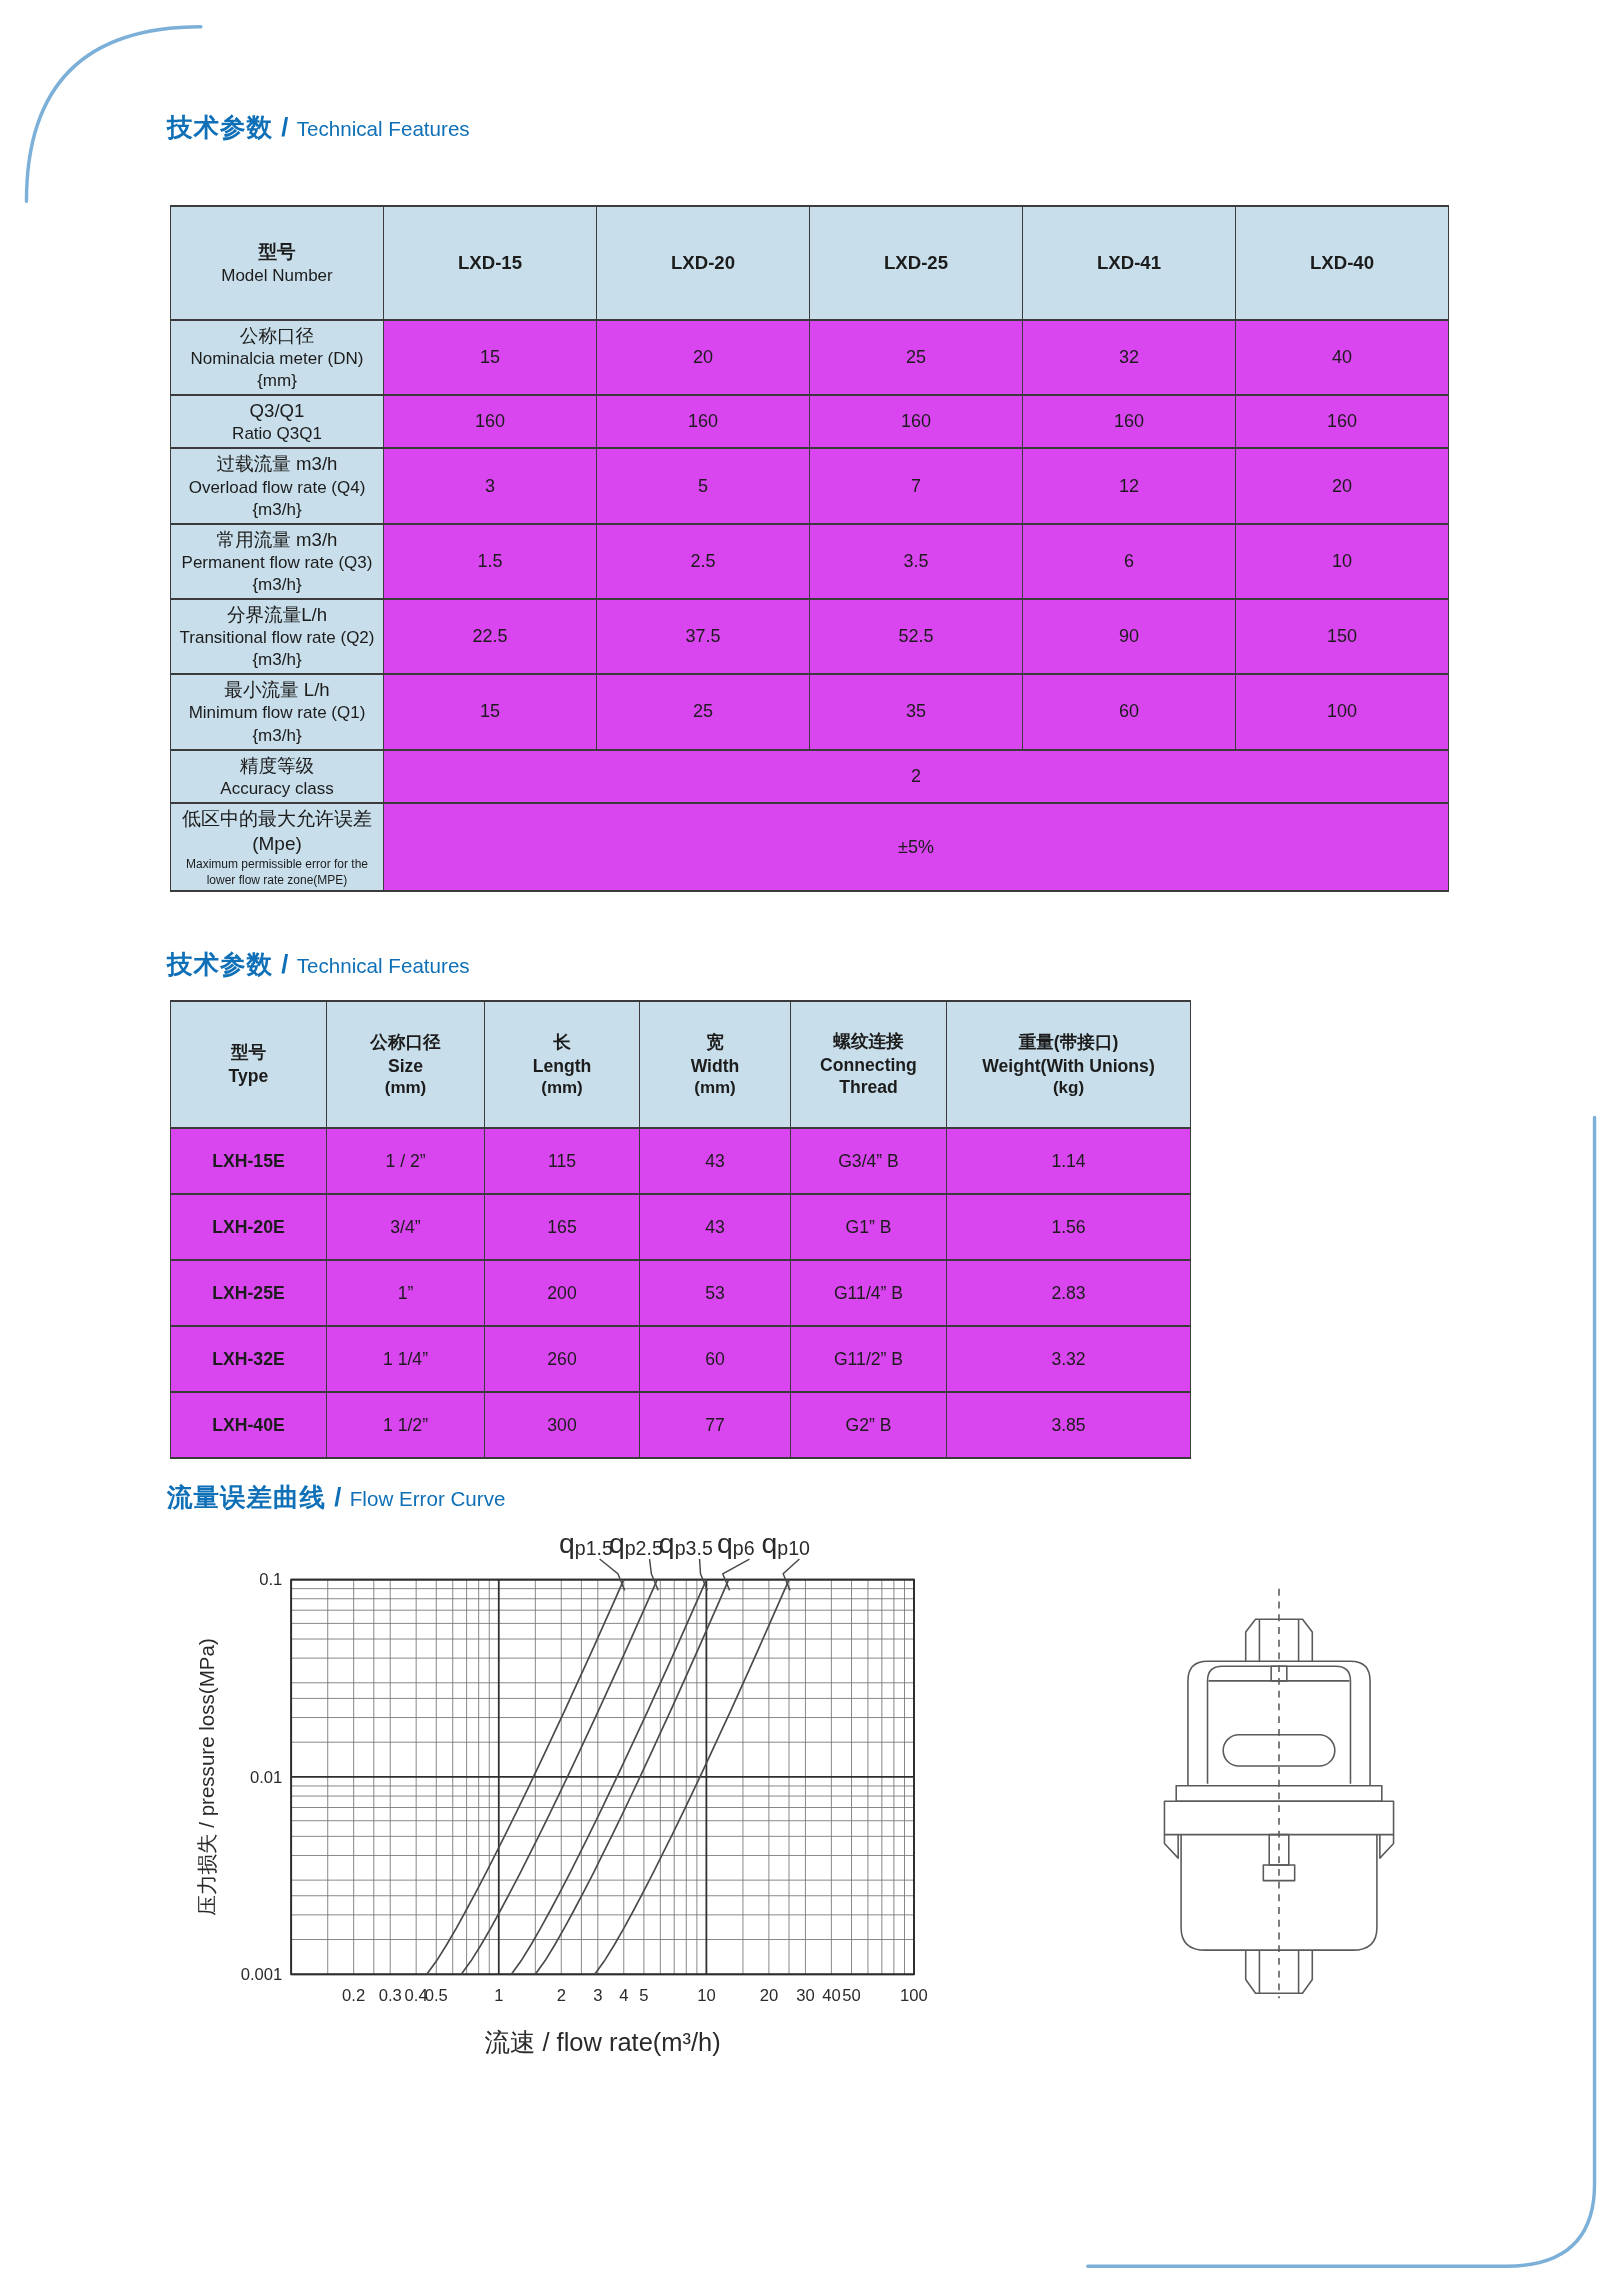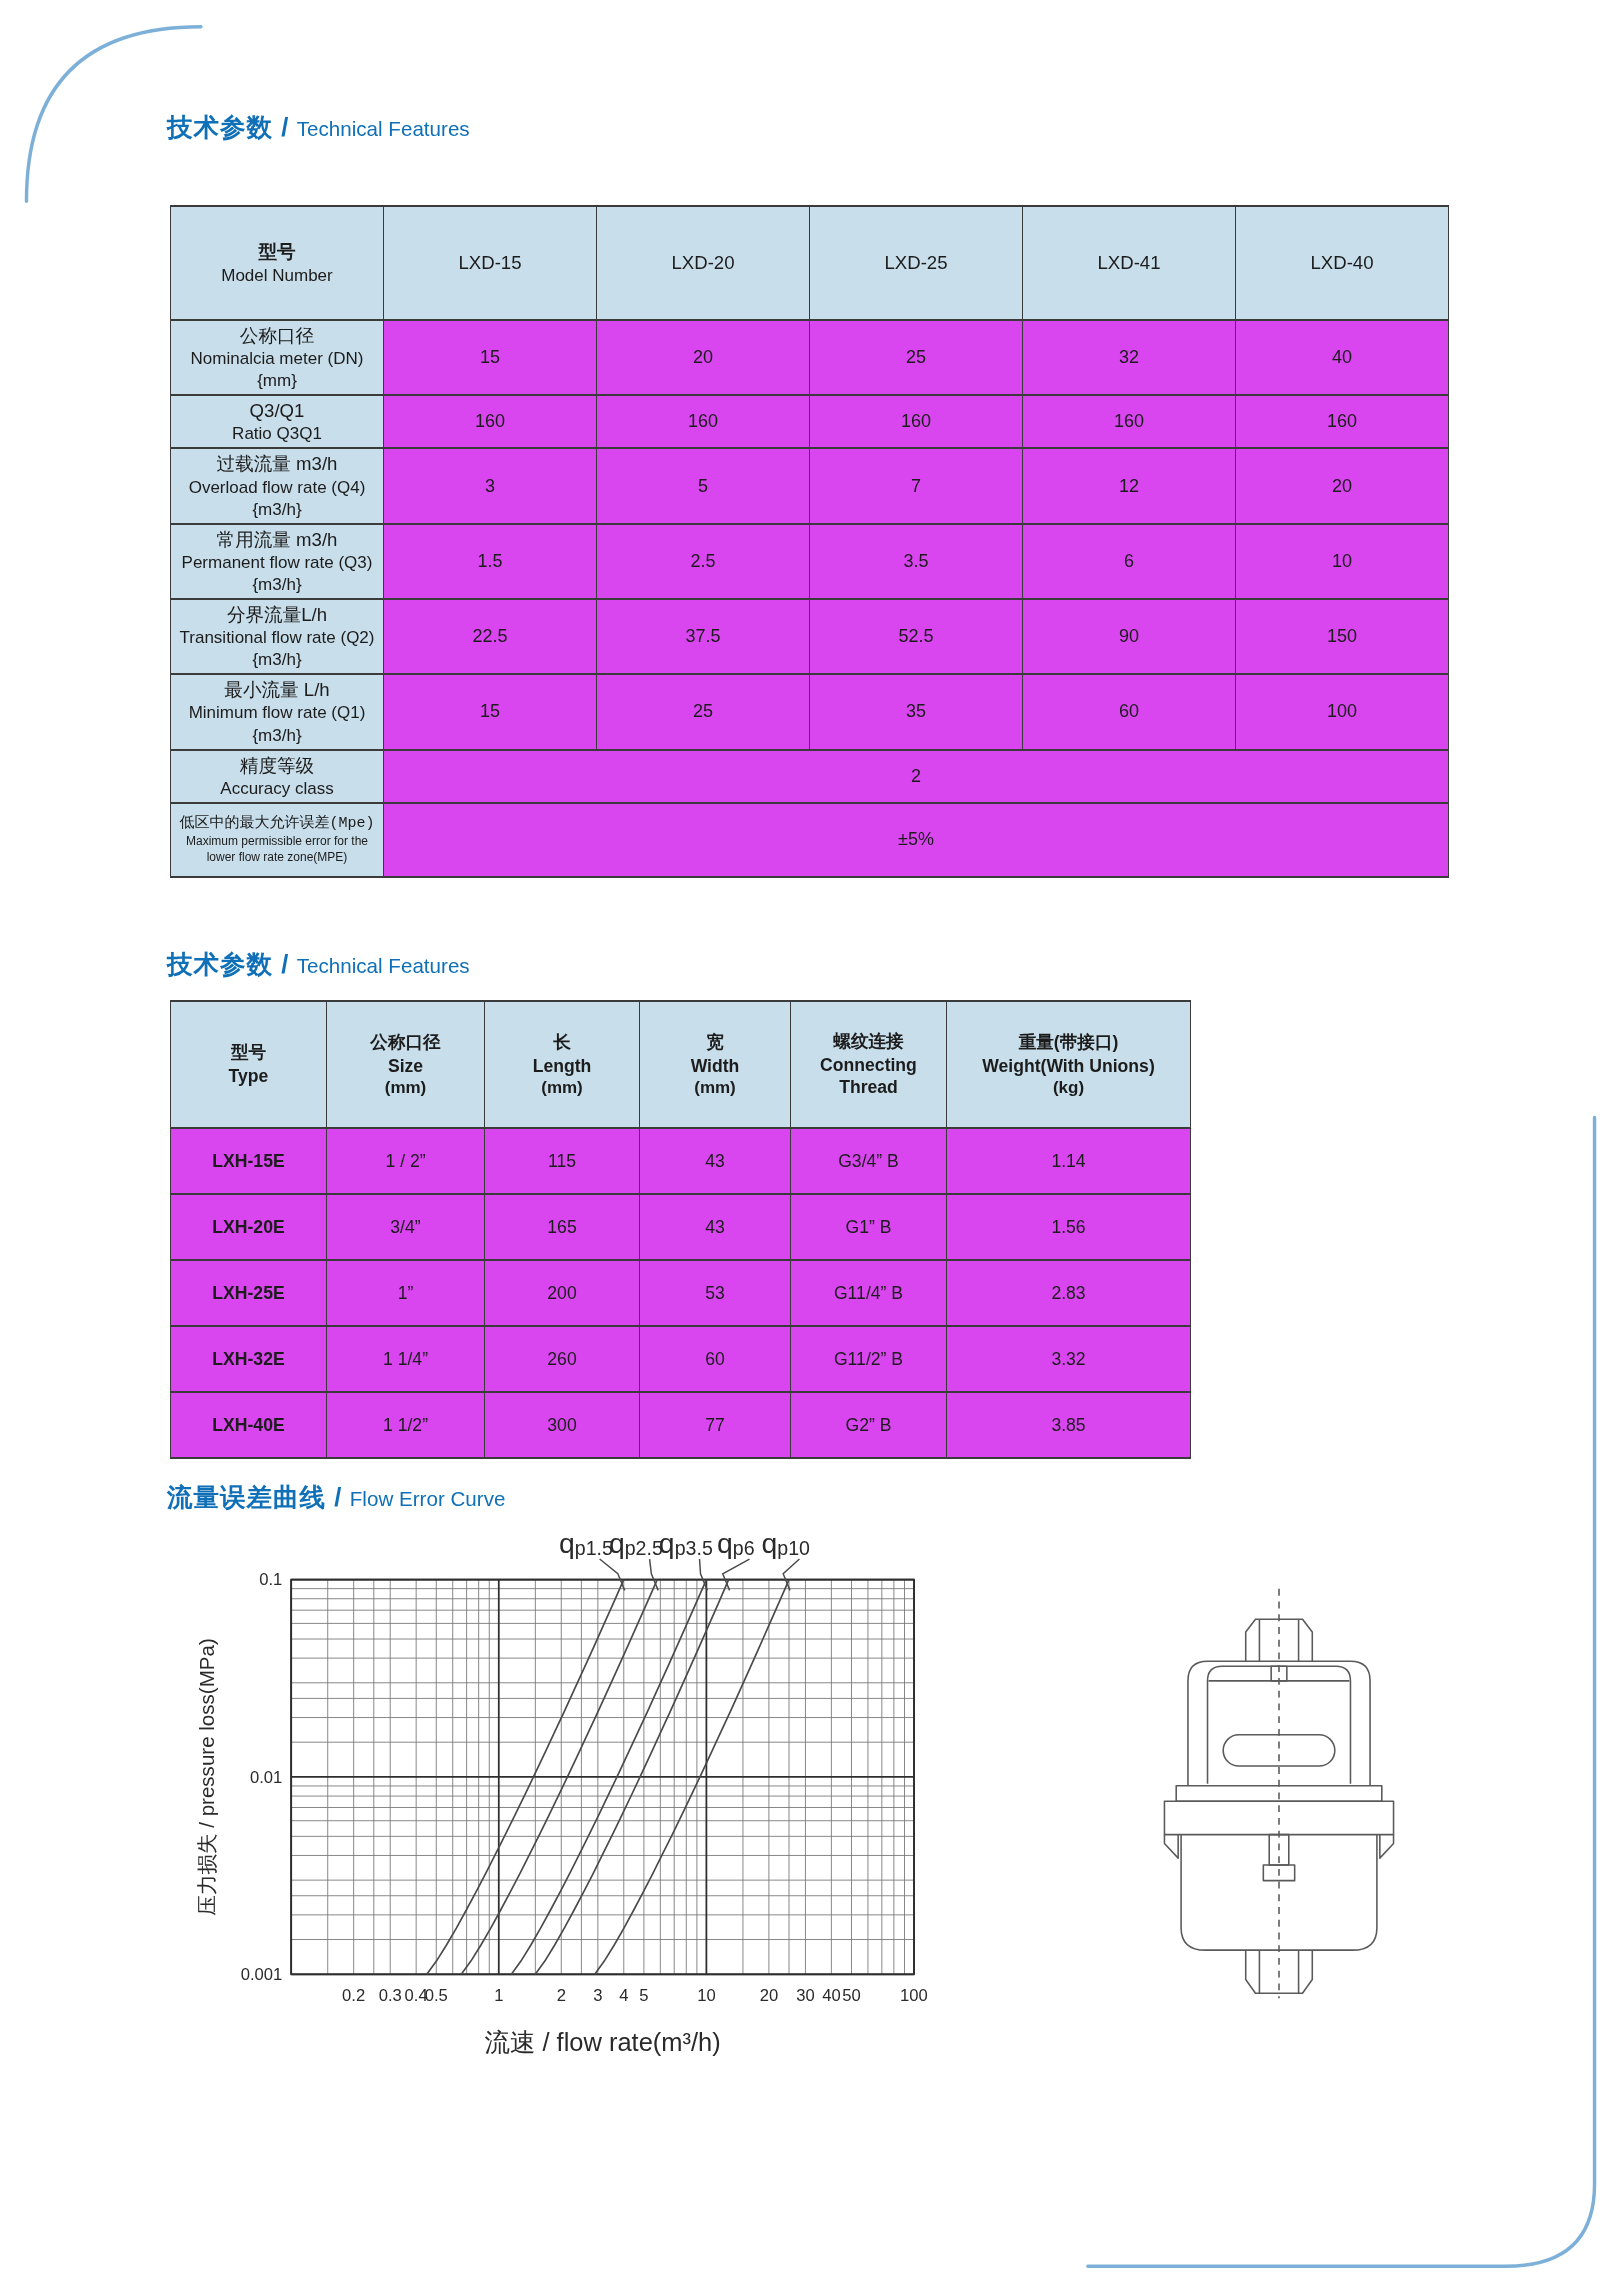--- a/index.html
+++ b/index.html
@@ -24,23 +24,23 @@
     text-align:center;vertical-align:middle;padding:2px 5.9px;font-weight:normal;}
   table.spec thead th{background:#c8deea;border-bottom-width:2.9px;}
   td.lbl{background:#c8deea;}
   .zh-line{font-size:18.6px;line-height:1.35;}
   .en-line{font-size:17px;line-height:1.3;}
   .bold{font-weight:bold;}
   #t1{left:170px;top:205px;width:1279px;}
   #t1 thead tr{height:114px;}
   #t1 tbody tr{height:50px;}
   #t1 tbody tr.mpe{height:74px;}
-  #t1 tbody tr.mpe .zh-line{font-size:15px;font-family:Liberation Mono, monospace;}
+  #t1 tbody tr.mpe .zh-line{font-size:19px;}
   #t1 tbody tr.mpe .en-line{font-size:12px;}
-  #t1 th.model{font-size:18.6px;font-weight:normal;}
+  #t1 th.model{font-size:18.6px;font-weight:bold;}
   #t1 td.val{font-size:18px;}
   #t2{left:170px;top:1000px;width:1019px;}
   #t2 thead tr{height:127px;}
   #t2 tbody tr{height:66px;}
   #t2 td.val{font-size:17.6px;}
   #t2 td.type{font-size:17.6px;font-weight:bold;}
   #t2 .unit-line{font-size:17px;font-weight:bold;}
   #t2 .zh-line,#t2 .en-line{font-weight:bold;font-size:17.6px;}
 
   

